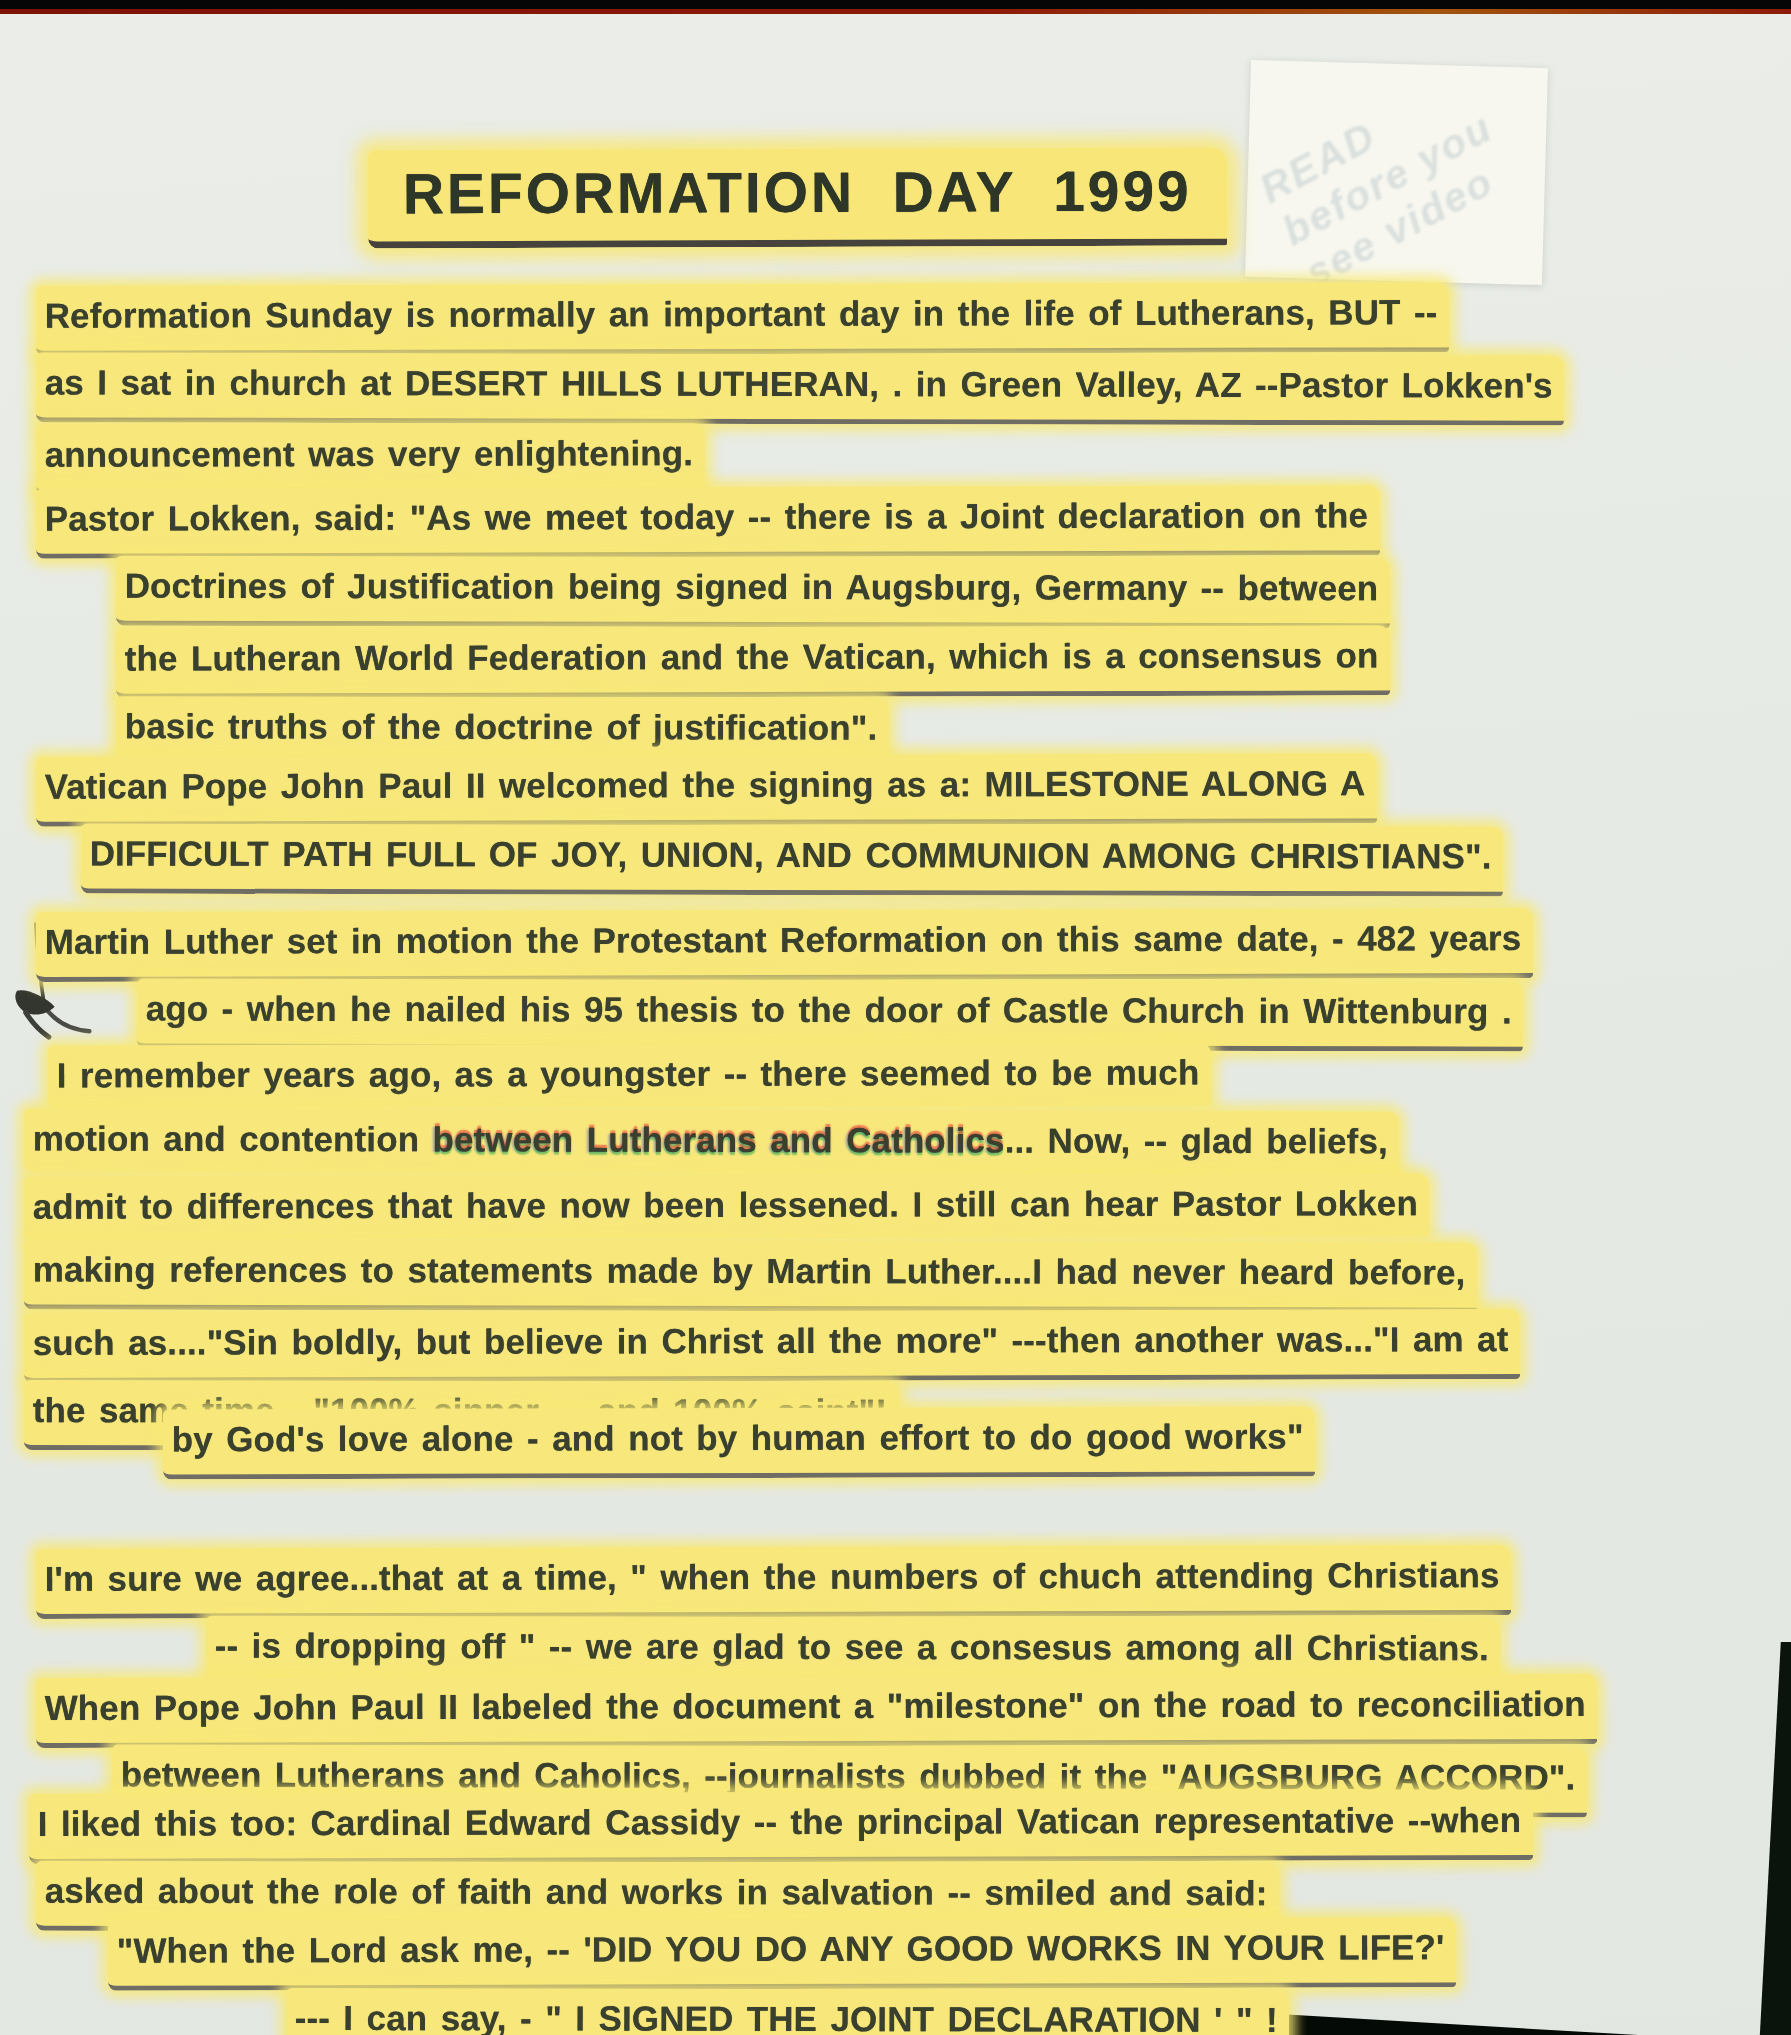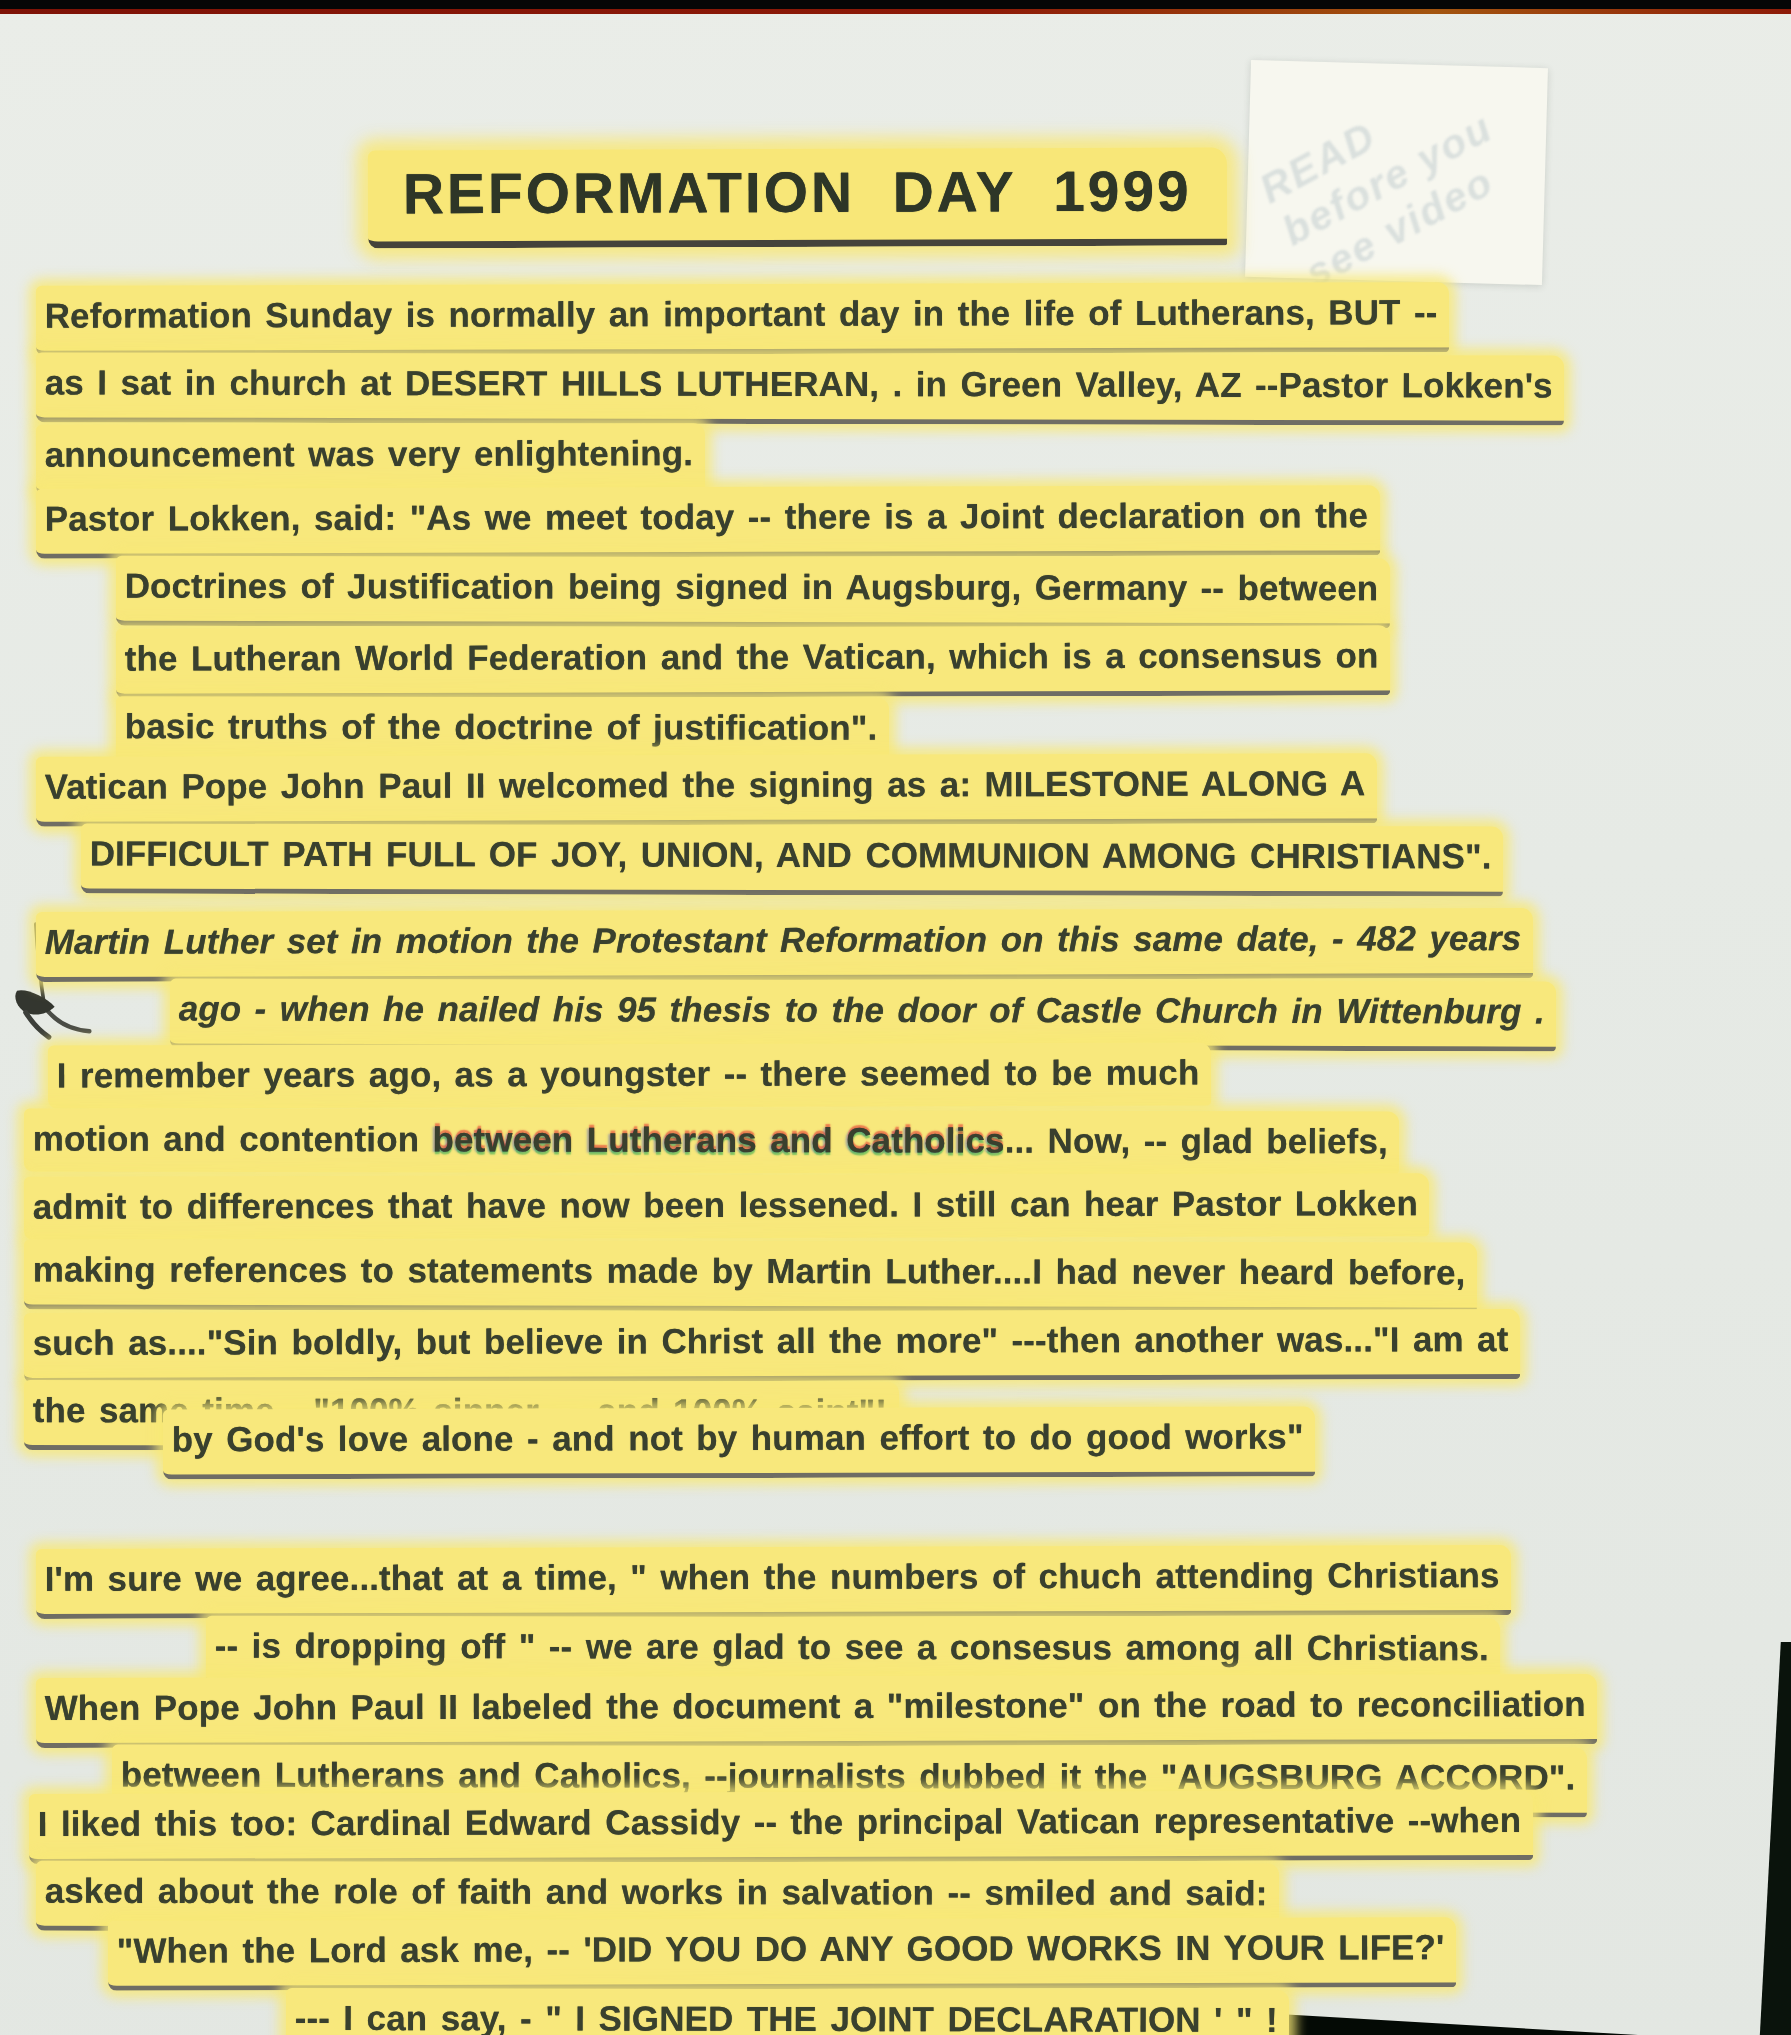--- a/index.html
+++ b/index.html
@@ -113,23 +113,23 @@
       <div class="para" style="top: 487px;">
         <div class="line"><span class="hl"><span>Pastor Lokken, said:  "As we meet today -- there is a Joint declaration on the</span></span></div>
         <div class="line" style="margin-left: 80px;"><span class="hl"><span>Doctrines of  Justification being signed in Augsburg, Germany -- between</span></span></div>
         <div class="line" style="margin-left: 80px;"><span class="hl"><span>the Lutheran World  Federation and the Vatican, which is a consensus on</span></span></div>
         <div class="line" style="margin-left: 80px;"><span class="hl"><span>basic truths of the doctrine of justification".</span></span></div>
       </div>
       <div class="para" style="top: 755px;">
         <div class="line"><span class="hl"><span>Vatican  Pope  John  Paul II  welcomed  the  signing  as a:  MILESTONE  ALONG  A</span></span></div>
         <div class="line" style="margin-left: 45px;"><span class="hl"><span>DIFFICULT  PATH  FULL OF JOY, UNION, AND COMMUNION AMONG CHRISTIANS".</span></span></div>
       </div>
-      <div class="para" style="top: 910px; font-style: italic;">
+      <div class="para" style="top: 910px;">
         <div class="line"><span class="hl"><span>Martin Luther set in motion the Protestant Reformation on this same date, - 482 years</span></span></div>
-        <div class="line" style="margin-left: 114px; padding-left: 20px;"><span class="hl"><span>ago - when he nailed his 95 thesis to the door of Castle Church in Wittenburg .</span></span></div>
+        <div class="line" style="margin-left: 81px; padding-left: 20px;"><span class="hl"><span>ago - when he nailed his 95 thesis to the door of Castle Church in Wittenburg .</span></span></div>
       </div>
       <div class="para" style="top: 1044px;">
         <div class="line" style="margin-left: 11.6px;"><span class="hl no-ul"><span>I  remember  years  ago,   as  a youngster   --    there seemed  to be much</span></span></div>
         <div class="line" style="margin-left: -11.6px;"><span class="hl no-ul"><span>motion and contention </span><span class="chroma">between Lutherans and Catholics</span><span>...  Now,  -- glad beliefs,</span></span></div>
         <div class="line" style="margin-left: -11.6px;"><span class="hl no-ul"><span>admit to differences that have now been lessened.   I still can hear Pastor Lokken</span></span></div>
         <div class="line" style="margin-left: -11.6px;"><span class="hl"><span>making  references to statements made by  Martin Luther....I had never heard before,</span></span></div>
         <div class="line" style="margin-left: -11.6px;"><span class="hl"><span>such as...."Sin boldly, but believe in Christ all the more" ---then another was..."I am at</span></span></div>
         <div class="line" style="margin-left: -11.6px;"><span class="hl"><span>the same time -    "100% sinner, --  and 100% saint"!</span></span></div>
       </div>
       <div class="para" style="top: 1408px;">

